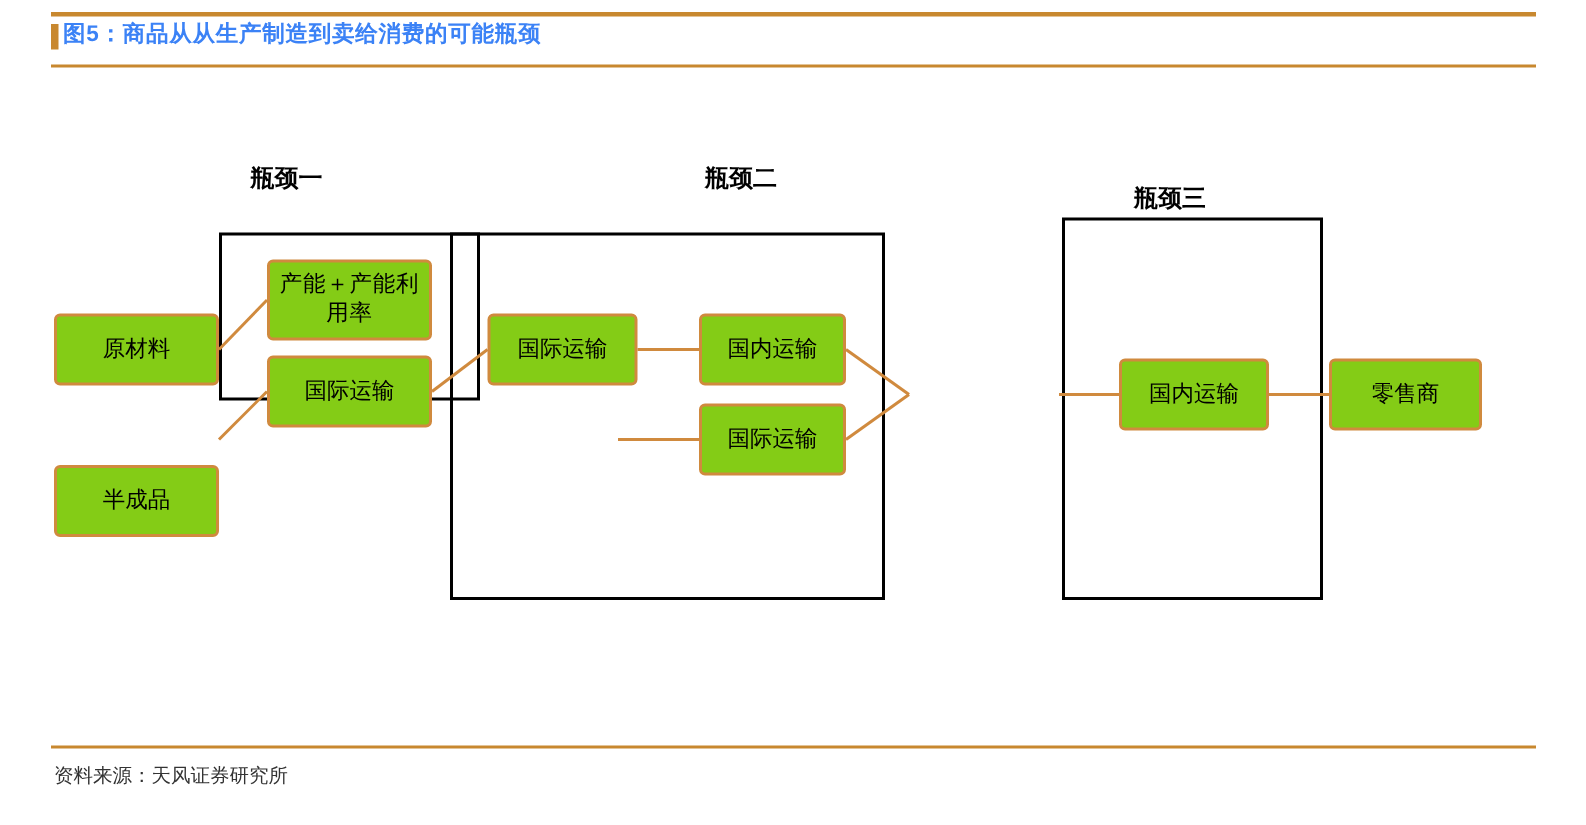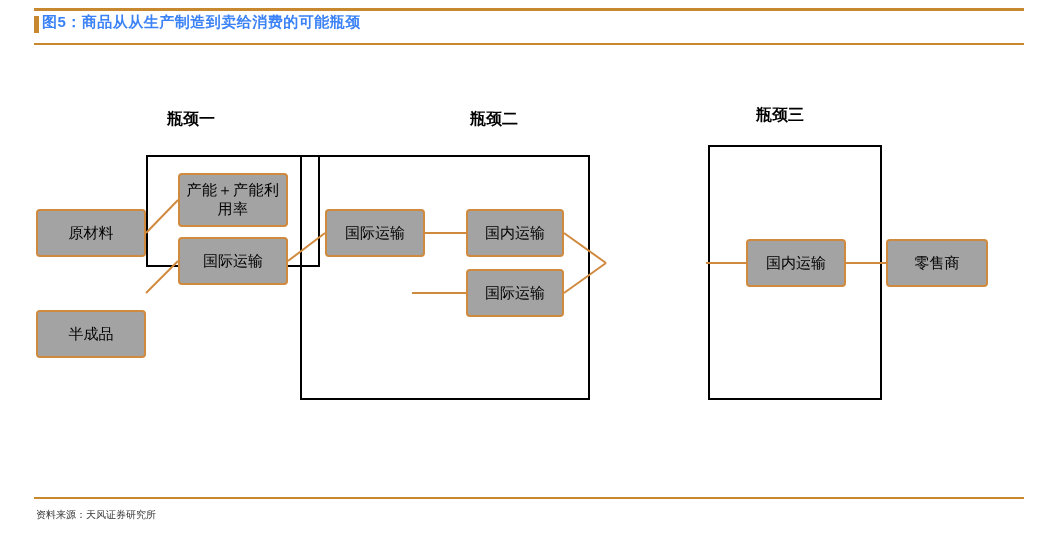--- a/index.html
+++ b/index.html
@@ -63,21 +63,21 @@
     left: 34px;
     top: 497px;
     width: 990px;
     height: 2px;
     background: #c8882f;
   }
   .source-note {
     position: absolute;
     left: 36px;
     top: 508px;
-    font-size: 10px;
+    font-size: 13px;
     color: #333333;
     white-space: nowrap;
   }
 
   
   .canvas {
     position: absolute;
     left: 0;
     top: 45px;
     width: 1057px;
@@ -90,21 +90,21 @@
     width: 1057px;
     height: 450px;
   }
 
   
   .node {
     position: absolute;
     box-sizing: border-box;
     border: 2px solid #d08a3e;
     border-radius: 4px;
-    background: #a3a3a3;
+    background: #84cc16;
     display: flex;
     align-items: center;
     justify-content: center;
     text-align: center;
     font-size: 15px;
     color: #000000;
     line-height: 1.25;
     padding: 2px 4px;
   }
   .node.two-line {
@@ -158,21 +158,21 @@
 
       <path d="M564,248 L606,218" stroke="#d08a3e" stroke-width="2" fill="none"></path>
 
       <path d="M706,218 L746,218" stroke="#d08a3e" stroke-width="2" fill="none"></path>
 
       <path d="M846,218 L886,218" stroke="#d08a3e" stroke-width="2" fill="none"></path>
     </svg>
 
     <div class="group-label" style="left:160px; top:64px;margin-left:7px;">瓶颈一</div>
     <div class="group-label" style="left:470px; top:64px;">瓶颈二</div>
-    <div class="group-label" style="left:756px; top:60px;">瓶颈三</div>
+    <div class="group-label" style="left:756px; top:77px;">瓶颈三</div>
 
     <div class="node" style="left:36px; top:164px; width:110px; height:48px;">原材料</div>
 
     <div class="node" style="left:36px; top:224px; width:110px; height:48px;margin-top:41px;">半成品</div>
 
     <div class="node two-line" style="left:178px; top:128px; width:110px; height:54px;">产能＋产能利用率</div>
 
     <div class="node" style="left:178px; top:192px; width:110px; height:48px;">国际运输</div>
 
     <div class="node" style="left:325px; top:164px; width:100px; height:48px;">国际运输</div>

